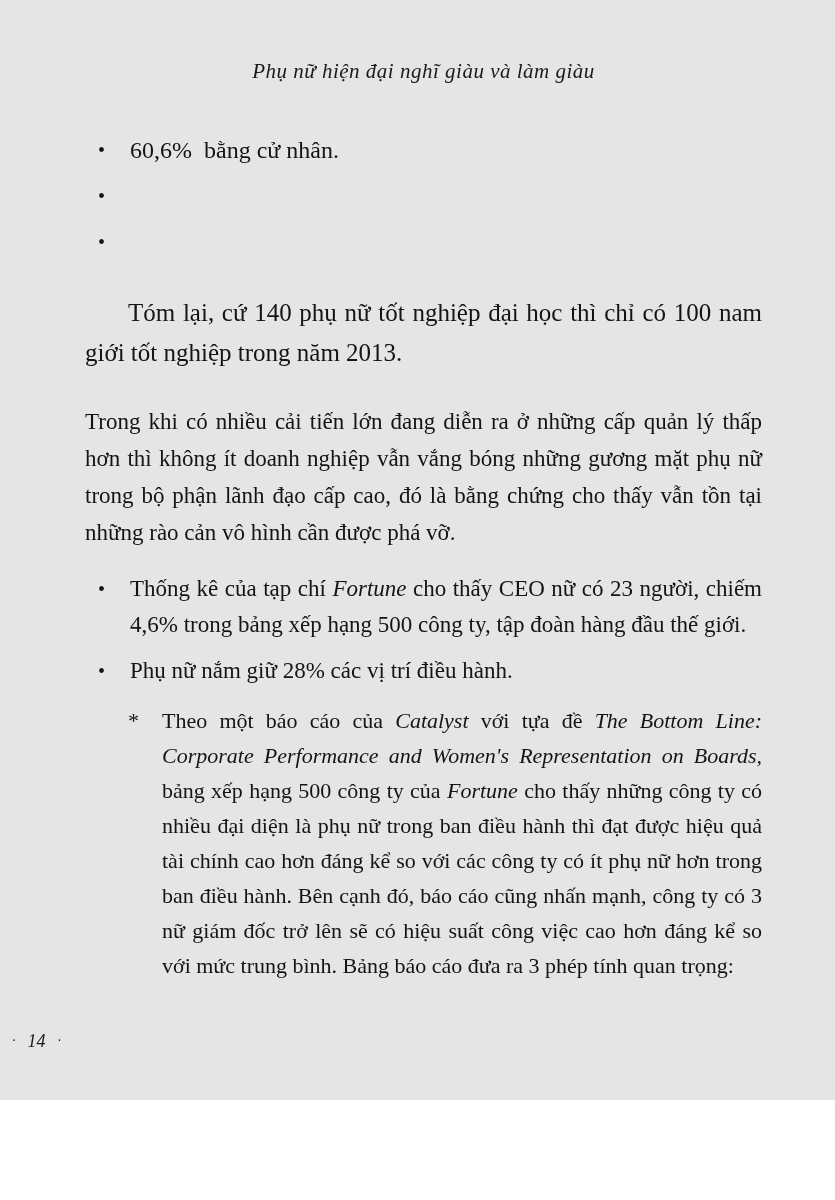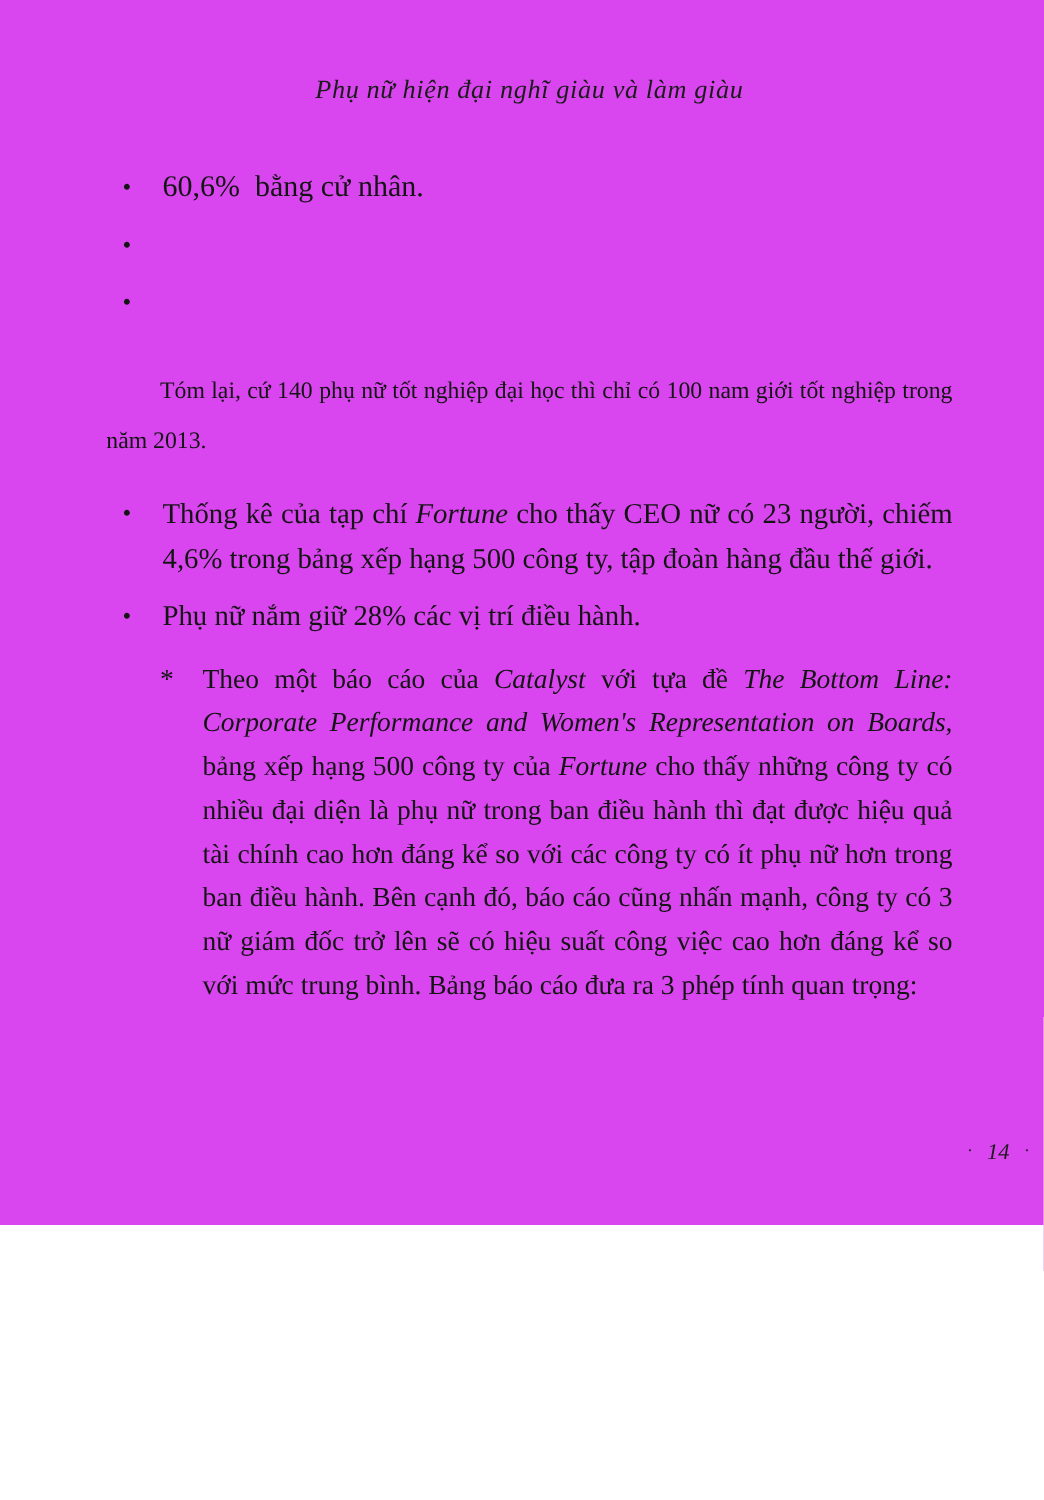--- a/index.html
+++ b/index.html
@@ -3,23 +3,23 @@
 <meta charset="utf-8">
 <style>
   html, body {
     margin: 0;
     padding: 0;
     background: #ffffff;
   }
   .page {
     position: relative;
     width: 835px;
-    height: 980px;
+    height: 1100px;
     margin: 0 auto;
-    background: #d946ef;
+    background: #e5e5e5;
     color: #141414;
     font-family: "Liberation Serif", "DejaVu Serif", serif;
     box-sizing: border-box;
     padding: 56px 73px 0 85px;
     overflow: hidden;
   }
   .running-header {
     text-align: center;
     font-style: italic;
     font-size: 21px;
@@ -46,21 +46,21 @@
     padding-left: 13px;
     box-sizing: border-box;
     font-size: 20px;
     line-height: 29px;
   }
   .stat-text {
     white-space: pre-wrap;
   }
   .summary {
     margin: 36px 0 11px 0;
-    font-size: 19px;
+    font-size: 25px;
     line-height: 40px;
     text-align: justify;
     text-indent: 43px;
   }
   .section-heading {
     margin: 40px 0 0 0;
     text-align: center;
     font-size: 30px;
     font-weight: bold;
     letter-spacing: -0.5px;
@@ -109,21 +109,21 @@
   }
   .footnote .note-text {
     flex: 0 0 600px;
     max-width: 600px;
   }
   .footer {
     position: absolute;
     left: 0;
     right: 0;
     bottom: 48px;
-    text-align: right;
+    text-align: left;
     font-style: italic;
     font-size: 18px;
     color: #1b1b1b;
     font-family: Liberation Serif, serif;
   }
   .footer .dot {
     display: inline-block;
     margin: 0 12px;
     font-size: 14px;
     vertical-align: 2px;
@@ -146,20 +146,21 @@
       <span class="bullet-col">•</span>
     </li>
     <li>
       <span class="bullet-col">•</span>
     </li>
   </ul>
 
   <p class="summary">Tóm lại, cứ 140 phụ nữ tốt nghiệp đại học thì chỉ có 100 nam giới tốt nghiệp trong năm 2013.</p>
 
 
+  <p class="intro">Trong khi có nhiều cải tiến lớn đang diễn ra ở những cấp quản lý thấp hơn thì không ít doanh nghiệp vẫn vắng bóng những gương mặt phụ nữ trong bộ phận lãnh đạo cấp cao, đó là bằng chứng cho thấy vẫn tồn tại những rào cản vô hình cần được phá vỡ.</p>
 
   <ul class="section-bullets">
     <li>
       <span class="bullet-col">•</span>
       <span class="bullet-text"><span>Thống kê của tạp chí </span><i>Fortune</i><span> cho thấy CEO nữ có 23 người, chiếm 4,6% trong bảng xếp hạng 500 công ty, tập đoàn hàng đầu thế giới.</span></span>
     </li>
     <li>
       <span class="bullet-col">•</span>
       <span class="bullet-text">Phụ nữ nắm giữ 28% các vị trí điều hành.</span>
     </li>

